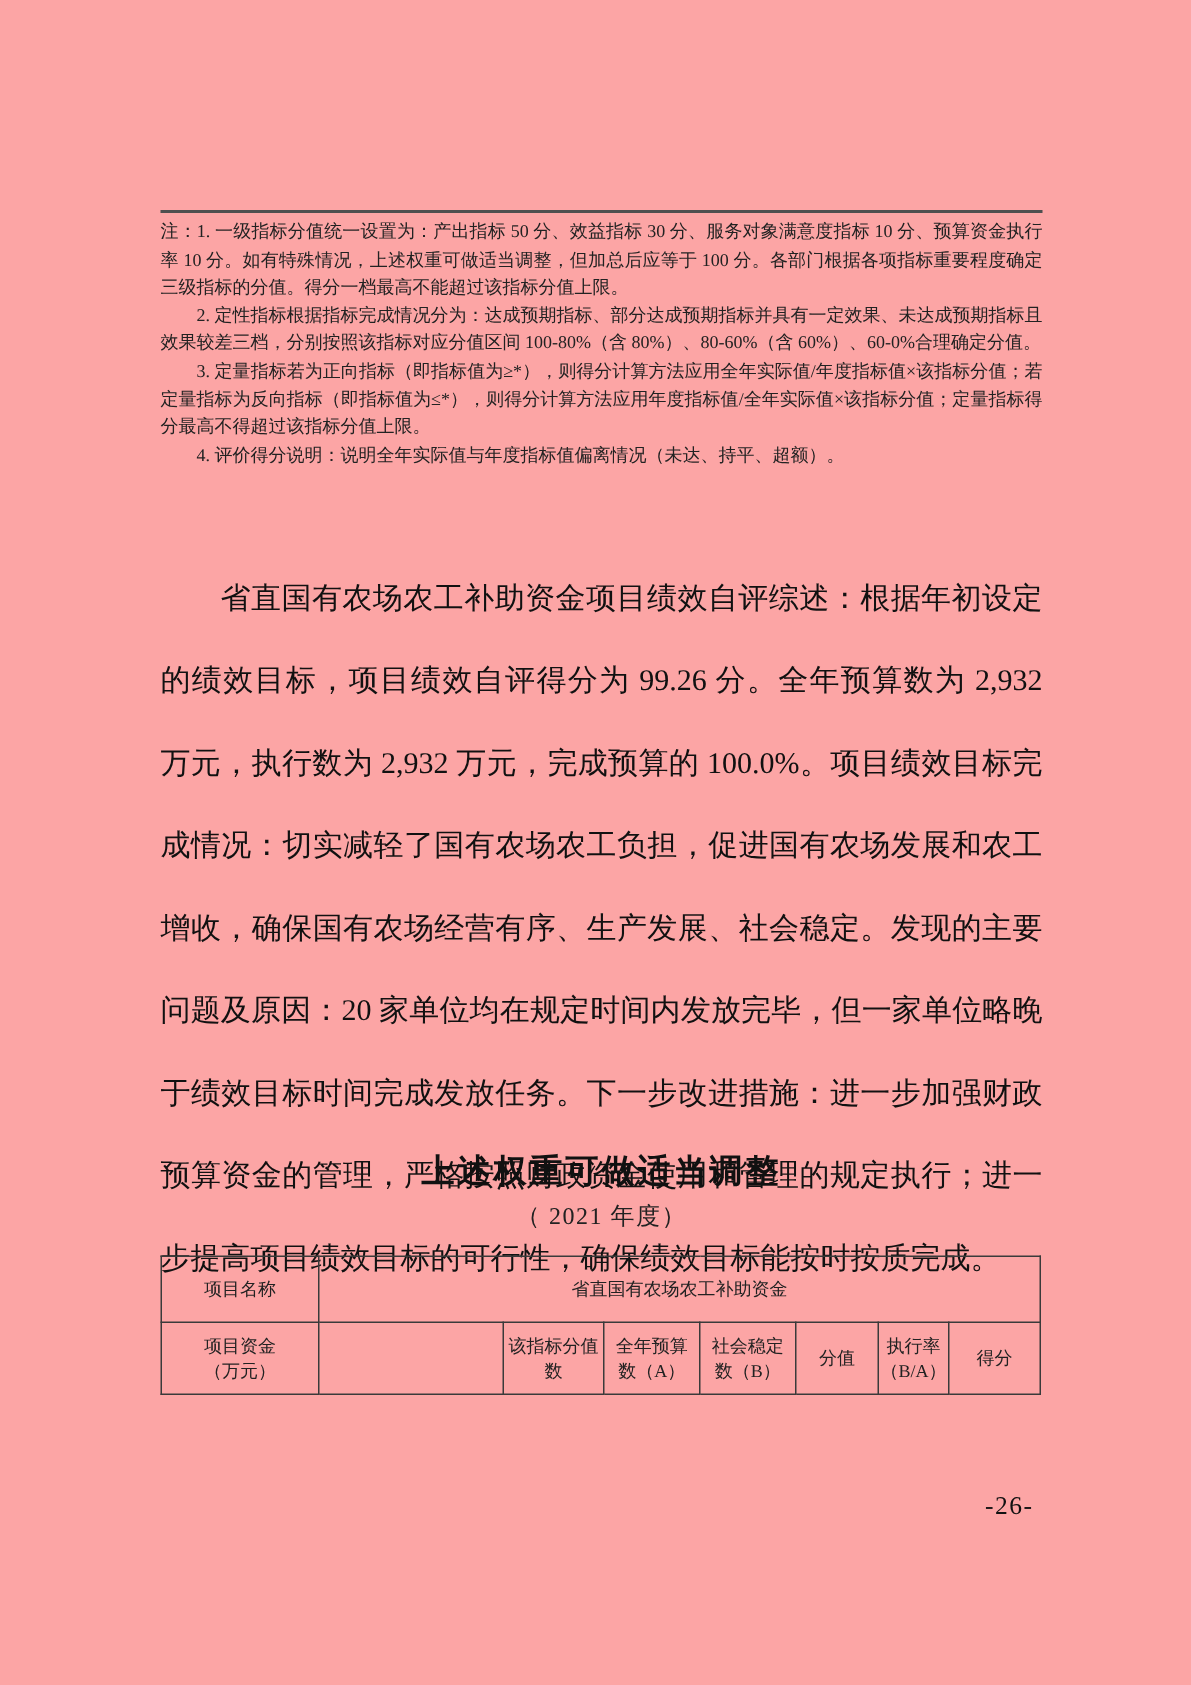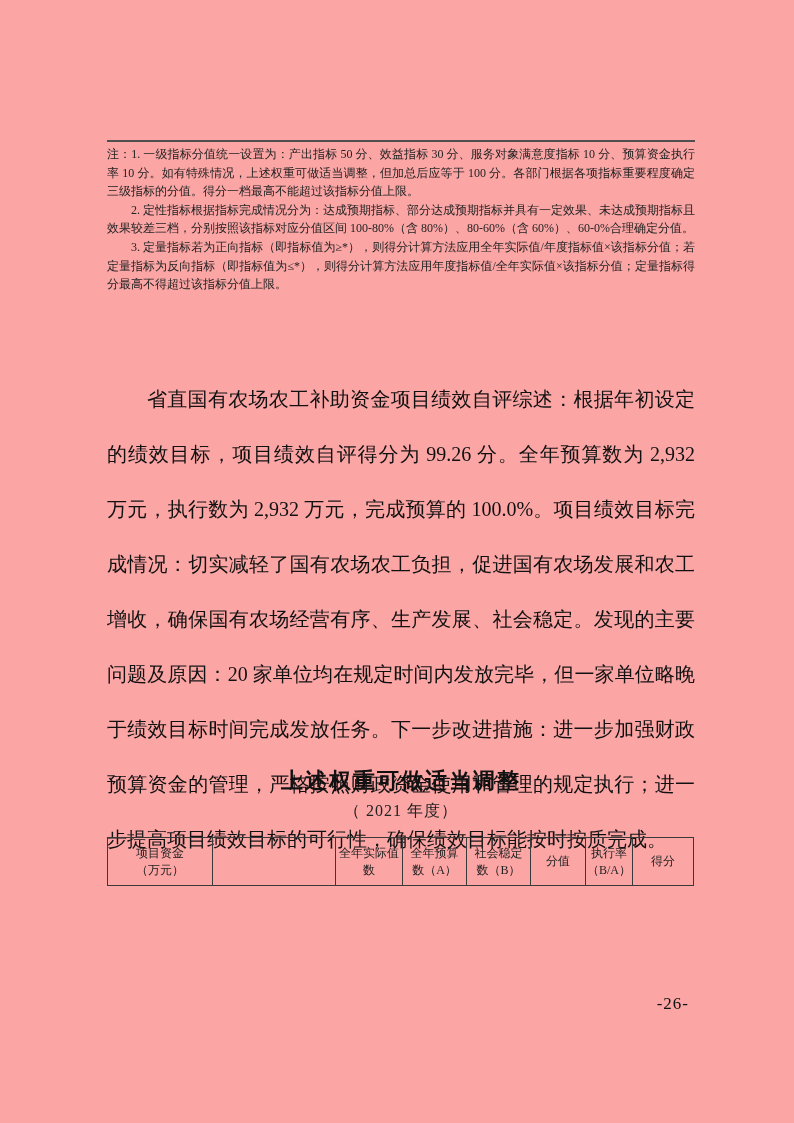--- a/index.html
+++ b/index.html
@@ -100,44 +100,49 @@
 <body>
 
 <div class="page">
 
   <div class="content-rule"></div>
 
   <div class="notes">
     <p>注：1. 一级指标分值统一设置为：产出指标 50 分、效益指标 30 分、服务对象满意度指标 10 分、预算资金执行率 10 分。如有特殊情况，上述权重可做适当调整，但加总后应等于 100 分。各部门根据各项指标重要程度确定三级指标的分值。得分一档最高不能超过该指标分值上限。</p>
     <p class="indented">2. 定性指标根据指标完成情况分为：达成预期指标、部分达成预期指标并具有一定效果、未达成预期指标且效果较差三档，分别按照该指标对应分值区间 100-80%（含 80%）、80-60%（含 60%）、60-0%合理确定分值。</p>
     <p class="indented">3. 定量指标若为正向指标（即指标值为≥*），则得分计算方法应用全年实际值/年度指标值×该指标分值；若定量指标为反向指标（即指标值为≤*），则得分计算方法应用年度指标值/全年实际值×该指标分值；定量指标得分最高不得超过该指标分值上限。</p>
+    <p class="indented">4. 评价得分说明：说明全年实际值与年度指标值偏离情况（未达、持平、超额）。</p>
   </div>
 
   <div class="summary">省直国有农场农工补助资金项目绩效自评综述：根据年初设定的绩效目标，项目绩效自评得分为 99.26 分。全年预算数为 2,932 万元，执行数为 2,932 万元，完成预算的 100.0%。项目绩效目标完成情况：切实减轻了国有农场农工负担，促进国有农场发展和农工增收，确保国有农场经营有序、生产发展、社会稳定。发现的主要问题及原因：20 家单位均在规定时间内发放完毕，但一家单位略晚于绩效目标时间完成发放任务。下一步改进措施：进一步加强财政预算资金的管理，严格按照财政资金使用和管理的规定执行；进一步提高项目绩效目标的可行性，确保绩效目标能按时按质完成。</div>
 
   <div class="table-title">上述权重可做适当调整</div>
   <div class="table-subtitle">（ 2021 年度）</div>
 
   <table class="self-eval">
     <colgroup>
       <col style="width:105px">
       <col style="width:123px">
       <col style="width:67px">
       <col style="width:64px">
       <col style="width:64px">
       <col style="width:55px">
       <col style="width:47px">
       <col style="width:61px">
     </colgroup>
     <tbody>
+        <tr class="r1">
+      <td>项目名称</td>
+      <td colspan="7">省直国有农场农工补助资金</td>
+    </tr>
     <tr class="r3">
       <td class="pre">项目资金
 （万元）</td>
       <td></td>
-      <td class="pre">全年实际值
+      <td class="pre">该指标分值
 数</td>
       <td class="pre">全年预算
 数（A）</td>
       <td class="pre">社会稳定
 数（B）</td>
       <td class="pre">分值</td>
       <td class="pre">执行率
 （B/A）</td>
       <td class="pre">得分</td>
     </tr>

